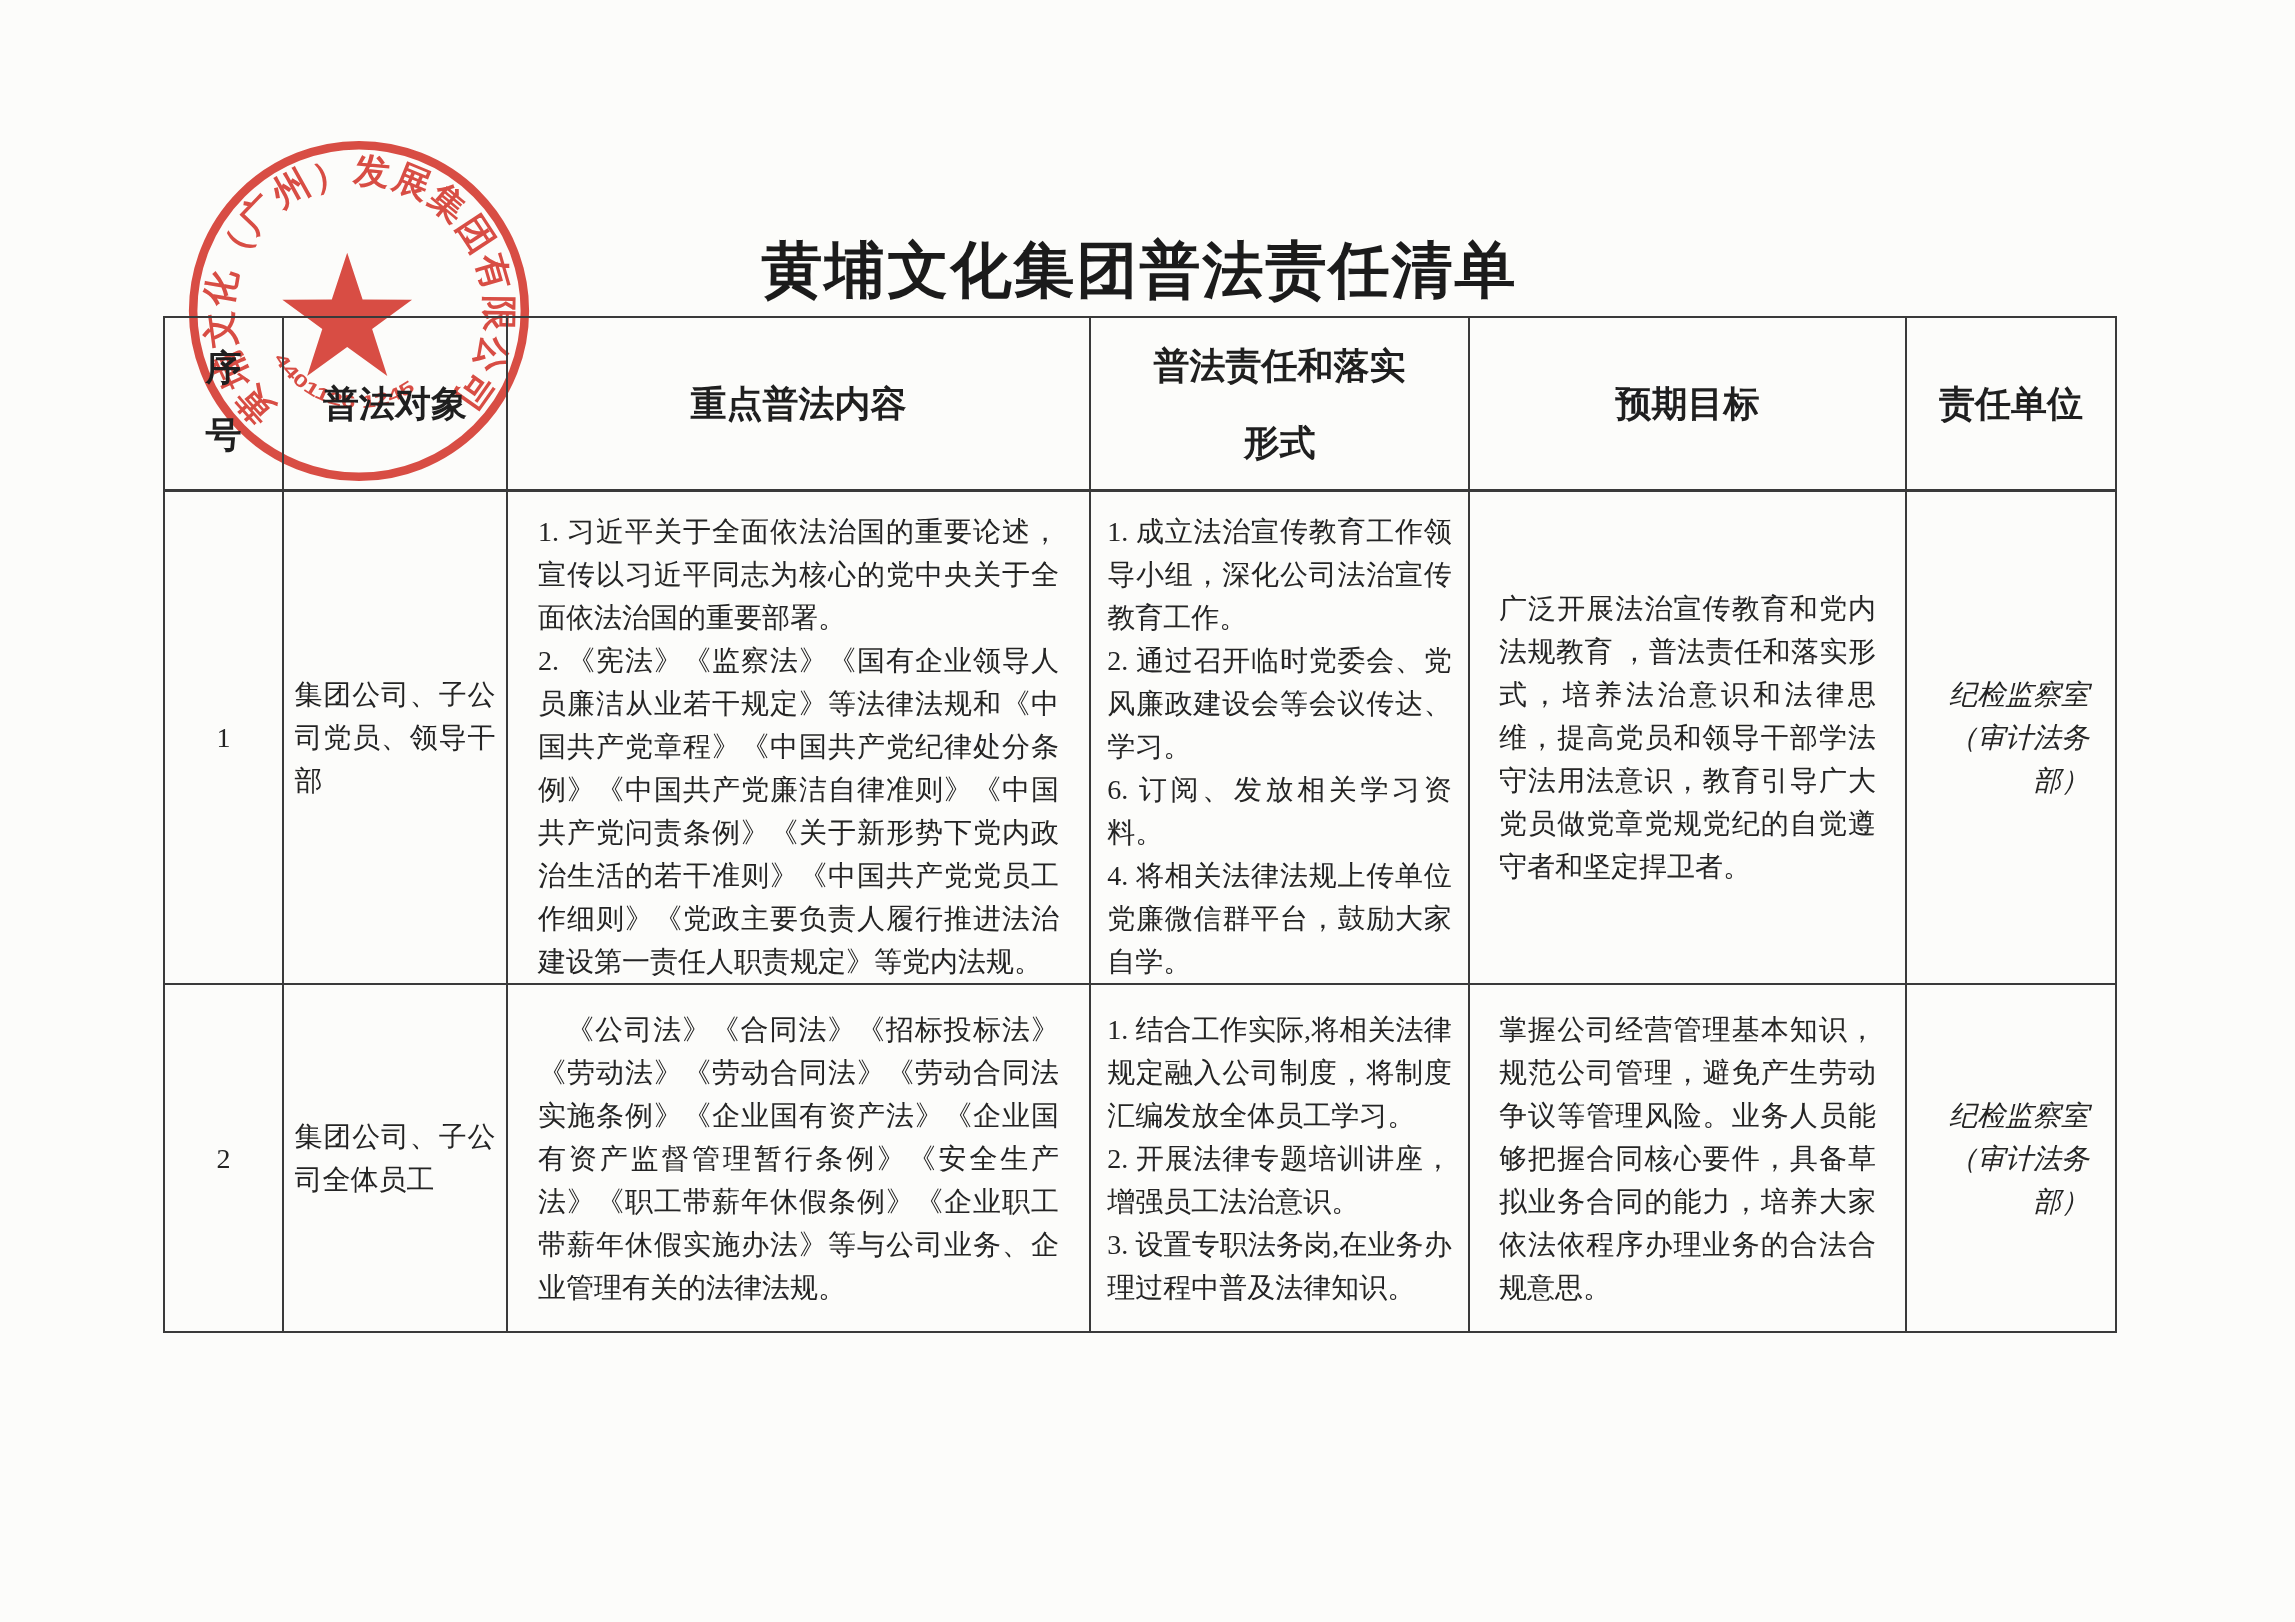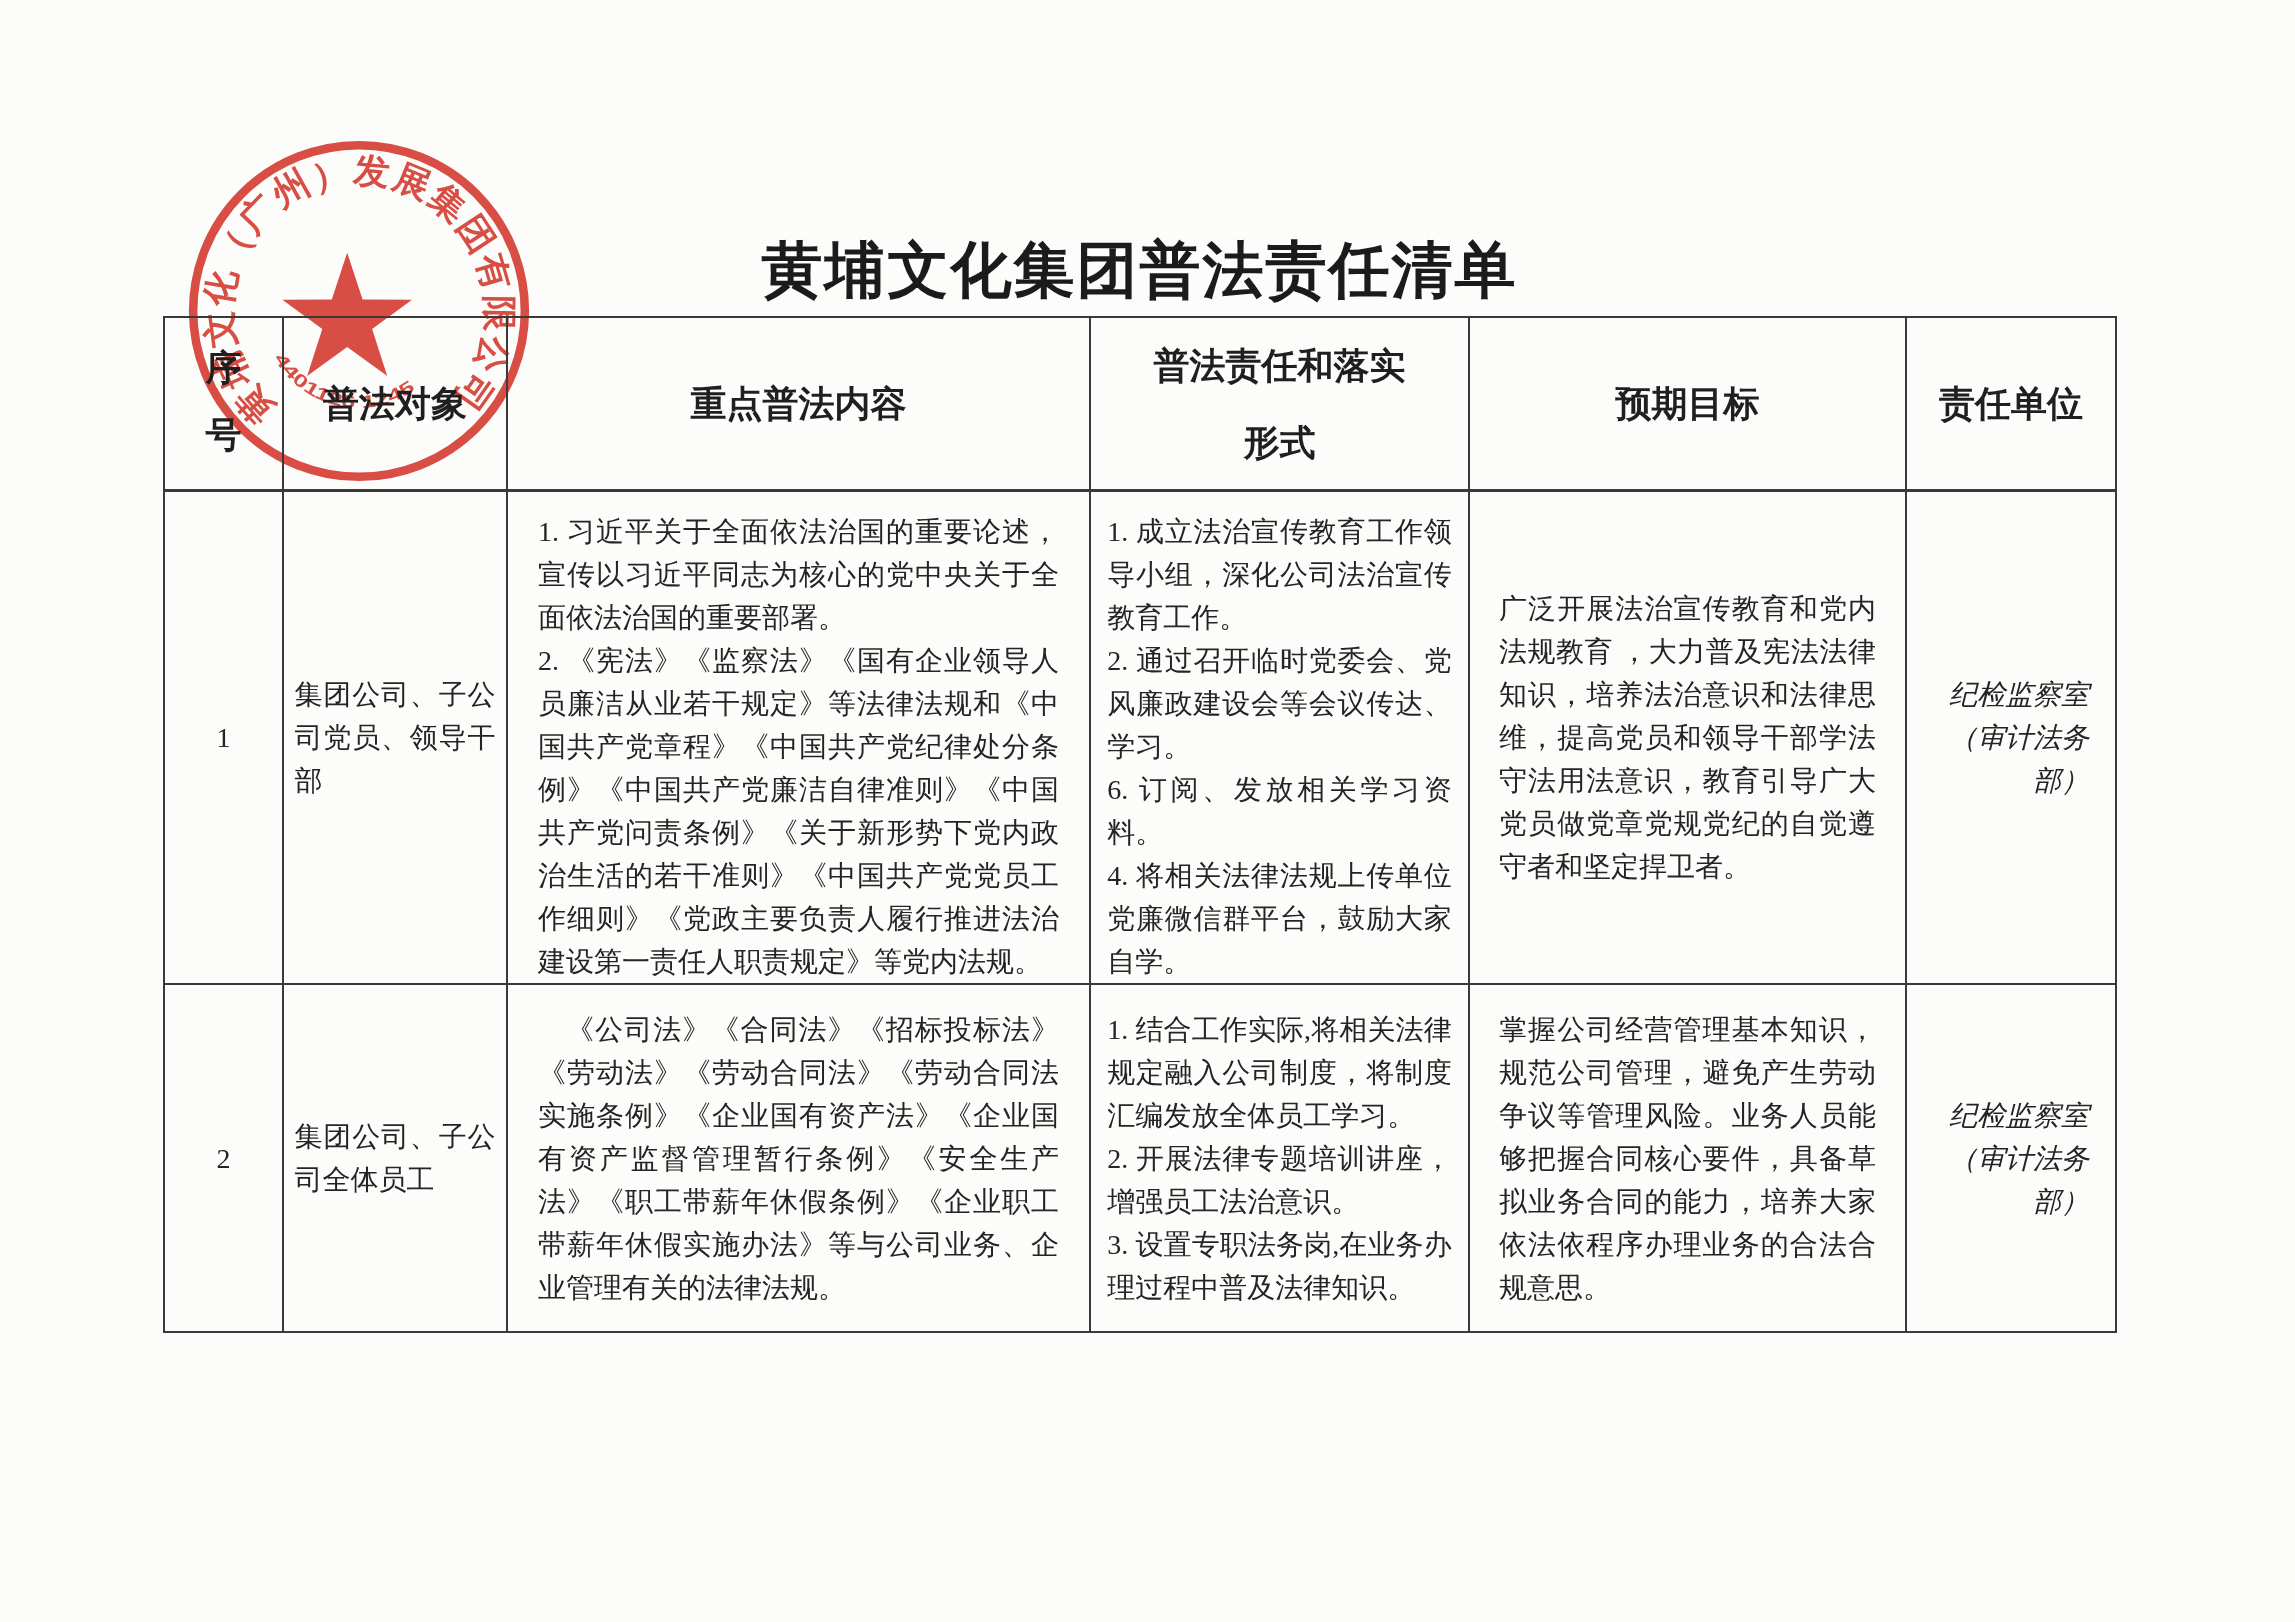--- a/index.html
+++ b/index.html
@@ -135,21 +135,21 @@
         <td class="c-content">
           <p>1. 习近平关于全面依法治国的重要论述，宣传以习近平同志为核心的党中央关于全面依法治国的重要部署。</p>
           <p>2. 《宪法》《监察法》《国有企业领导人员廉洁从业若干规定》等法律法规和《中国共产党章程》《中国共产党纪律处分条例》《中国共产党廉洁自律准则》《中国共产党问责条例》《关于新形势下党内政治生活的若干准则》《中国共产党党员工作细则》《党政主要负责人履行推进法治建设第一责任人职责规定》等党内法规。</p>
         </td>
         <td class="c-form">
           <p>1. 成立法治宣传教育工作领导小组，深化公司法治宣传教育工作。</p>
           <p>2. 通过召开临时党委会、党风廉政建设会等会议传达、学习。</p>
           <p>6. 订阅、发放相关学习资料。</p>
           <p>4. 将相关法律法规上传单位党廉微信群平台，鼓励大家自学。</p>
         </td>
-        <td class="c-goal">广泛开展法治宣传教育和党内法规教育 ，大力普及宪法法律知识，培养法治意识和法律思维，提高党员和领导干部学法守法用法意识，教育引导广大党员做党章党规党纪的自觉遵守者和坚定捍卫者。</td>
+        <td class="c-goal">广泛开展法治宣传教育和党内法规教育 ，普法责任和落实形式，培养法治意识和法律思维，提高党员和领导干部学法守法用法意识，教育引导广大党员做党章党规党纪的自觉遵守者和坚定捍卫者。</td>
         <td class="c-unit">纪检监察室（审计法务部）</td>
       </tr>
       <tr class="row-2">
         <td class="c-index">2</td>
         <td class="c-target">集团公司、子公司全体员工</td>
         <td class="c-content">
           <p class="indent1">《公司法》《合同法》《招标投标法》《劳动法》《劳动合同法》《劳动合同法实施条例》《企业国有资产法》《企业国有资产监督管理暂行条例》《安全生产法》《职工带薪年休假条例》《企业职工带薪年休假实施办法》等与公司业务、企业管理有关的法律法规。</p>
         </td>
         <td class="c-form">
           <p>1. 结合工作实际,将相关法律规定融入公司制度，将制度汇编发放全体员工学习。</p>

